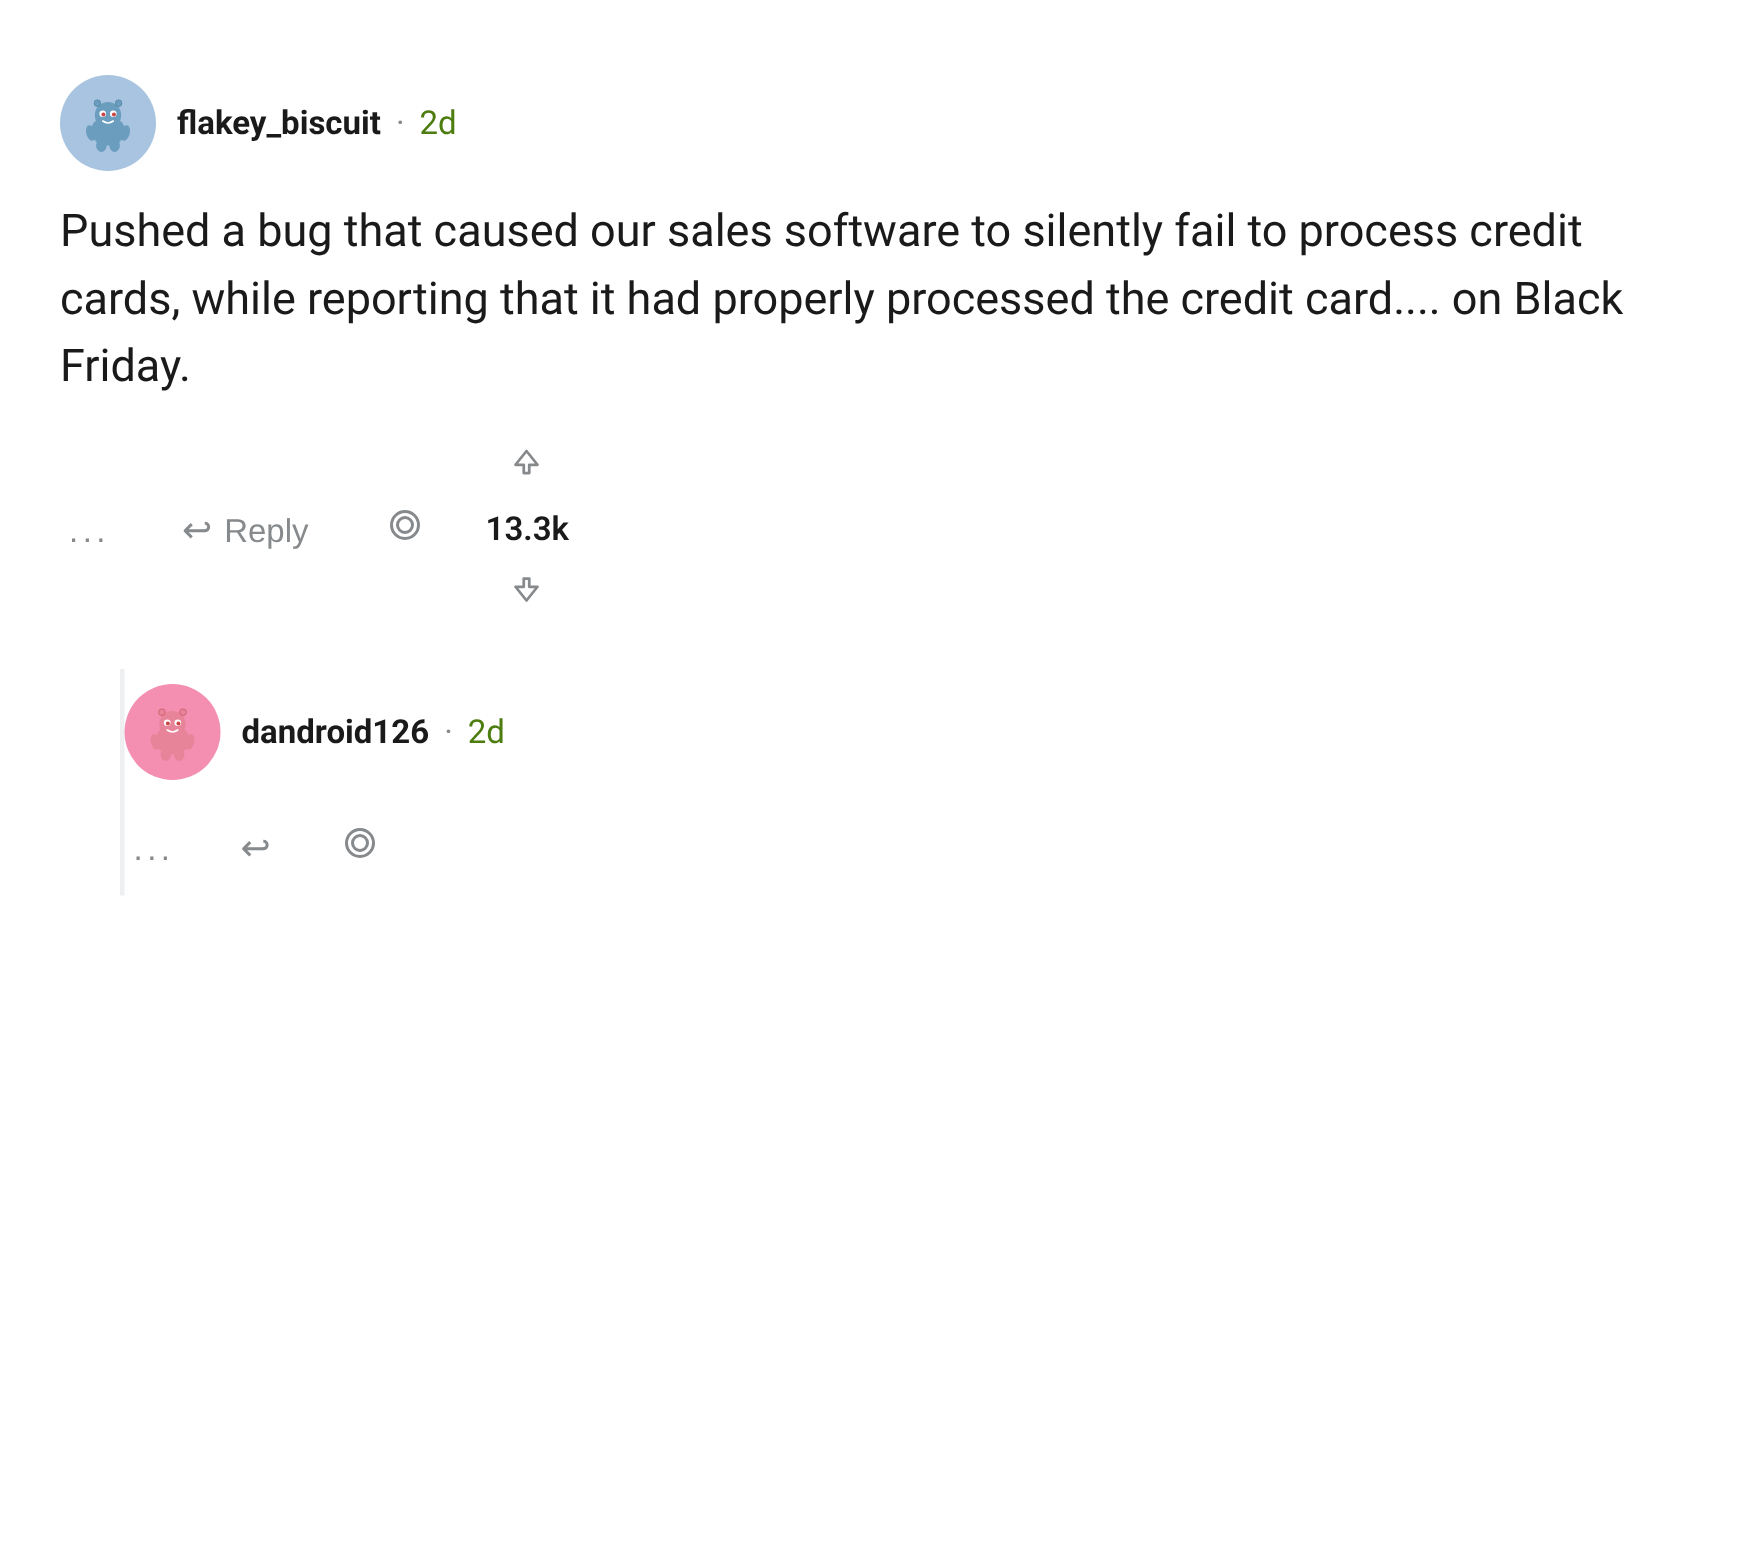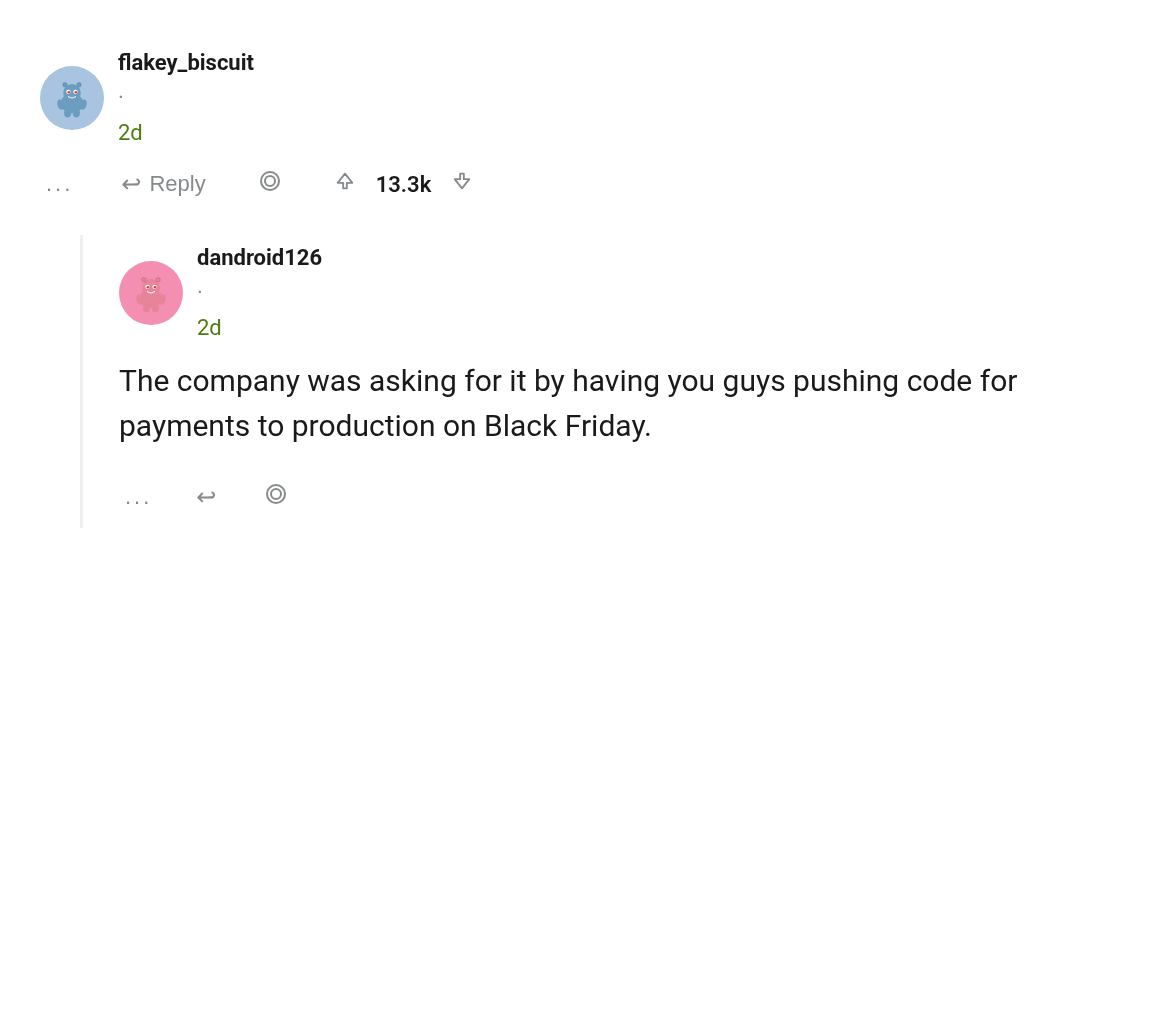--- a/index.html
+++ b/index.html
@@ -50,23 +50,22 @@
       background-color: #f48fb1;
     }
 
     .avatar svg {
       width: 44px;
       height: 44px;
     }
 
     .post-meta {
       display: flex;
-      align-items: flex-start;
+      align-items: flex-end;
       gap: 10px;
-      flex-direction: column;
     }
 
     .username {
       font-weight: 700;
       font-size: 22px;
       color: #1a1a1b;
     }
 
     .dot {
       color: #878a8c;
@@ -123,27 +122,27 @@
     .vote-count {
       font-weight: 600;
       font-size: 22px;
       color: #1a1a1b;
     }
 
     .vote-group {
       display: flex;
       align-items: center;
       gap: 10px;
+      flex-direction: column;
     }
 
     
     .comments-section {
       margin-left: 40px;
       border-left: 3px solid #edeff1;
-      padding-left: 36px;
       margin-top: 10px;
     }
 
     .comment-container {
       padding: 10px 0;
     }
 
     .comment-header {
       display: flex;
       align-items: center;
@@ -194,20 +193,21 @@
         <ellipse cx="60" cy="84" rx="8" ry="10" fill="#6b9dbf"></ellipse>
       </svg>
     </div>
     <div class="post-meta">
       <span class="username">flakey_biscuit</span>
       <span class="dot">·</span>
       <span class="timestamp">2d</span>
     </div>
   </div>
 
+  <div class="post-content">Pushed a bug that caused our sales software to silently fail to process credit cards, while reporting that it had properly processed the credit card.... on Black Friday.</div>
 
   <div class="post-actions">
     <button class="dots-btn">...</button>
 
     <button class="action-btn">
       <span class="action-icon">↩</span>
       <span>Reply</span>
     </button>
 
     <button class="action-btn">
@@ -268,21 +268,20 @@
           </svg>
         </div>
         <div class="post-meta">
           <span class="username">dandroid126</span>
           <span class="dot">·</span>
           <span class="timestamp">2d</span>
         </div>
       </div>
 
       <div class="comment-content">
-        <p style="margin-bottom: 28px;">The company was asking for it by having you guys pushing code for payments to production on Black Friday.</p>
       </div>
 
       <div class="comment-actions">
         <button class="dots-btn">...</button>
 
         <button class="action-btn">
           <span class="action-icon">↩</span>
         </button>
 
         <button class="action-btn">

